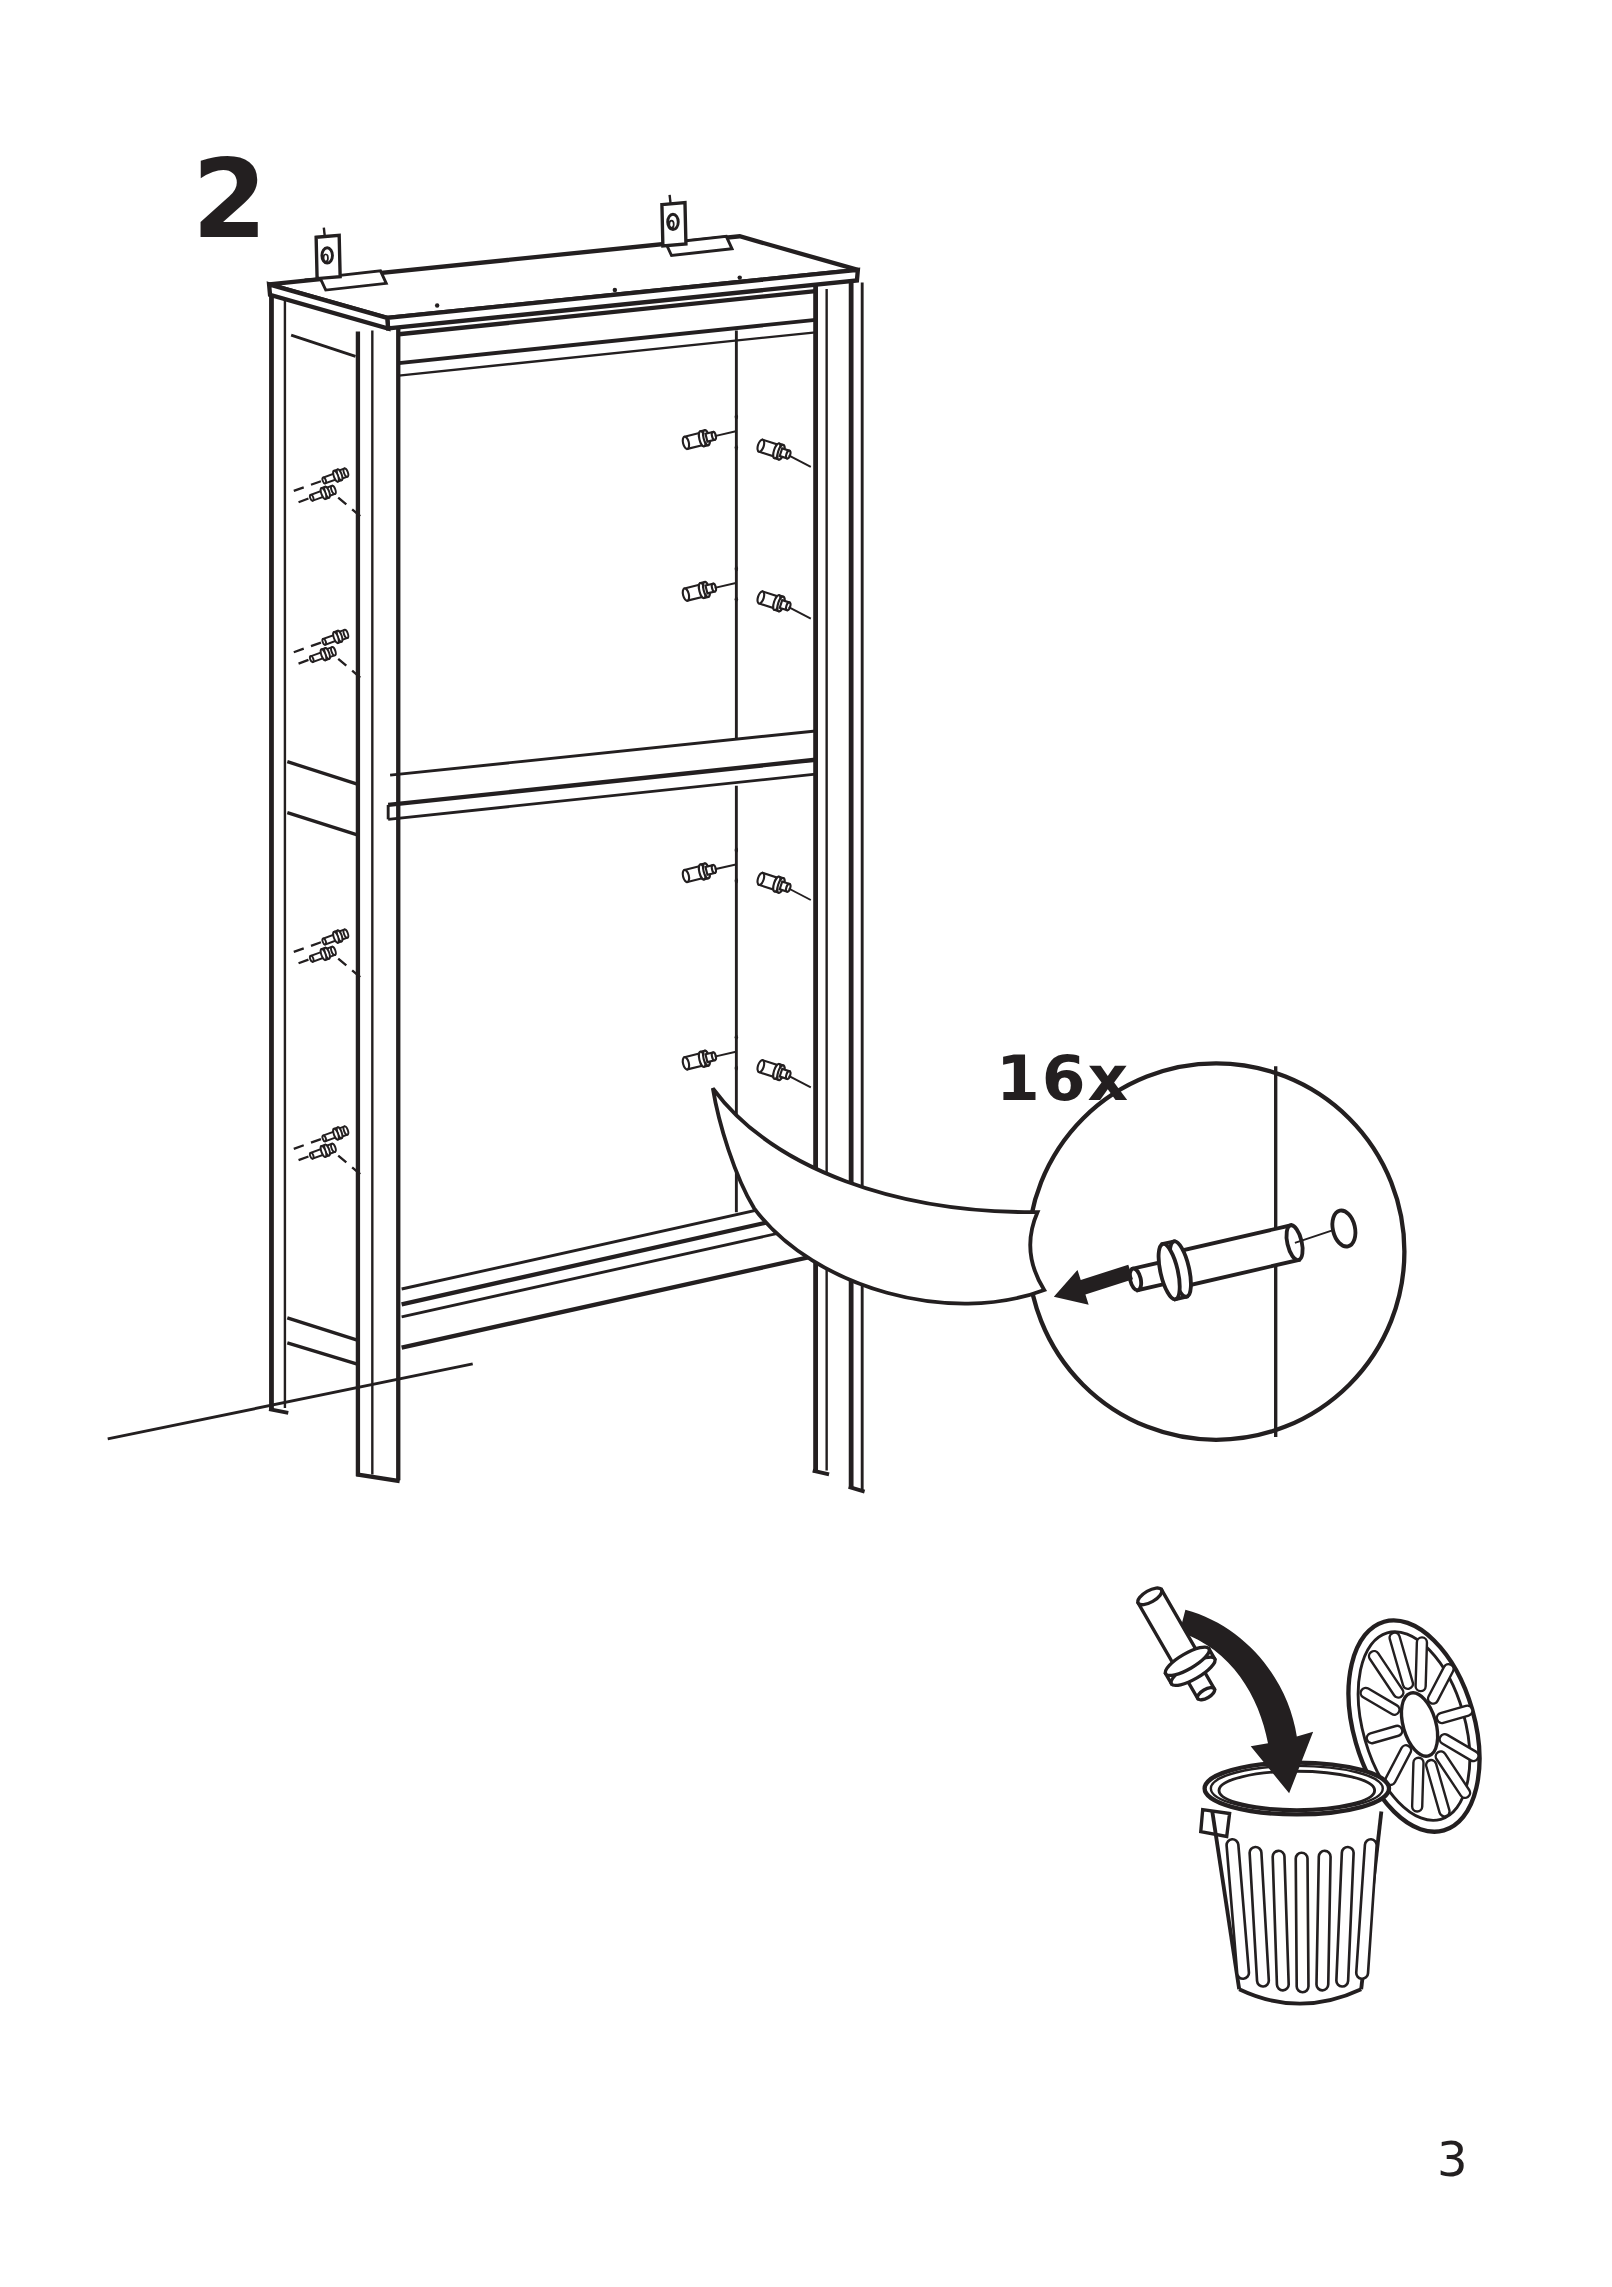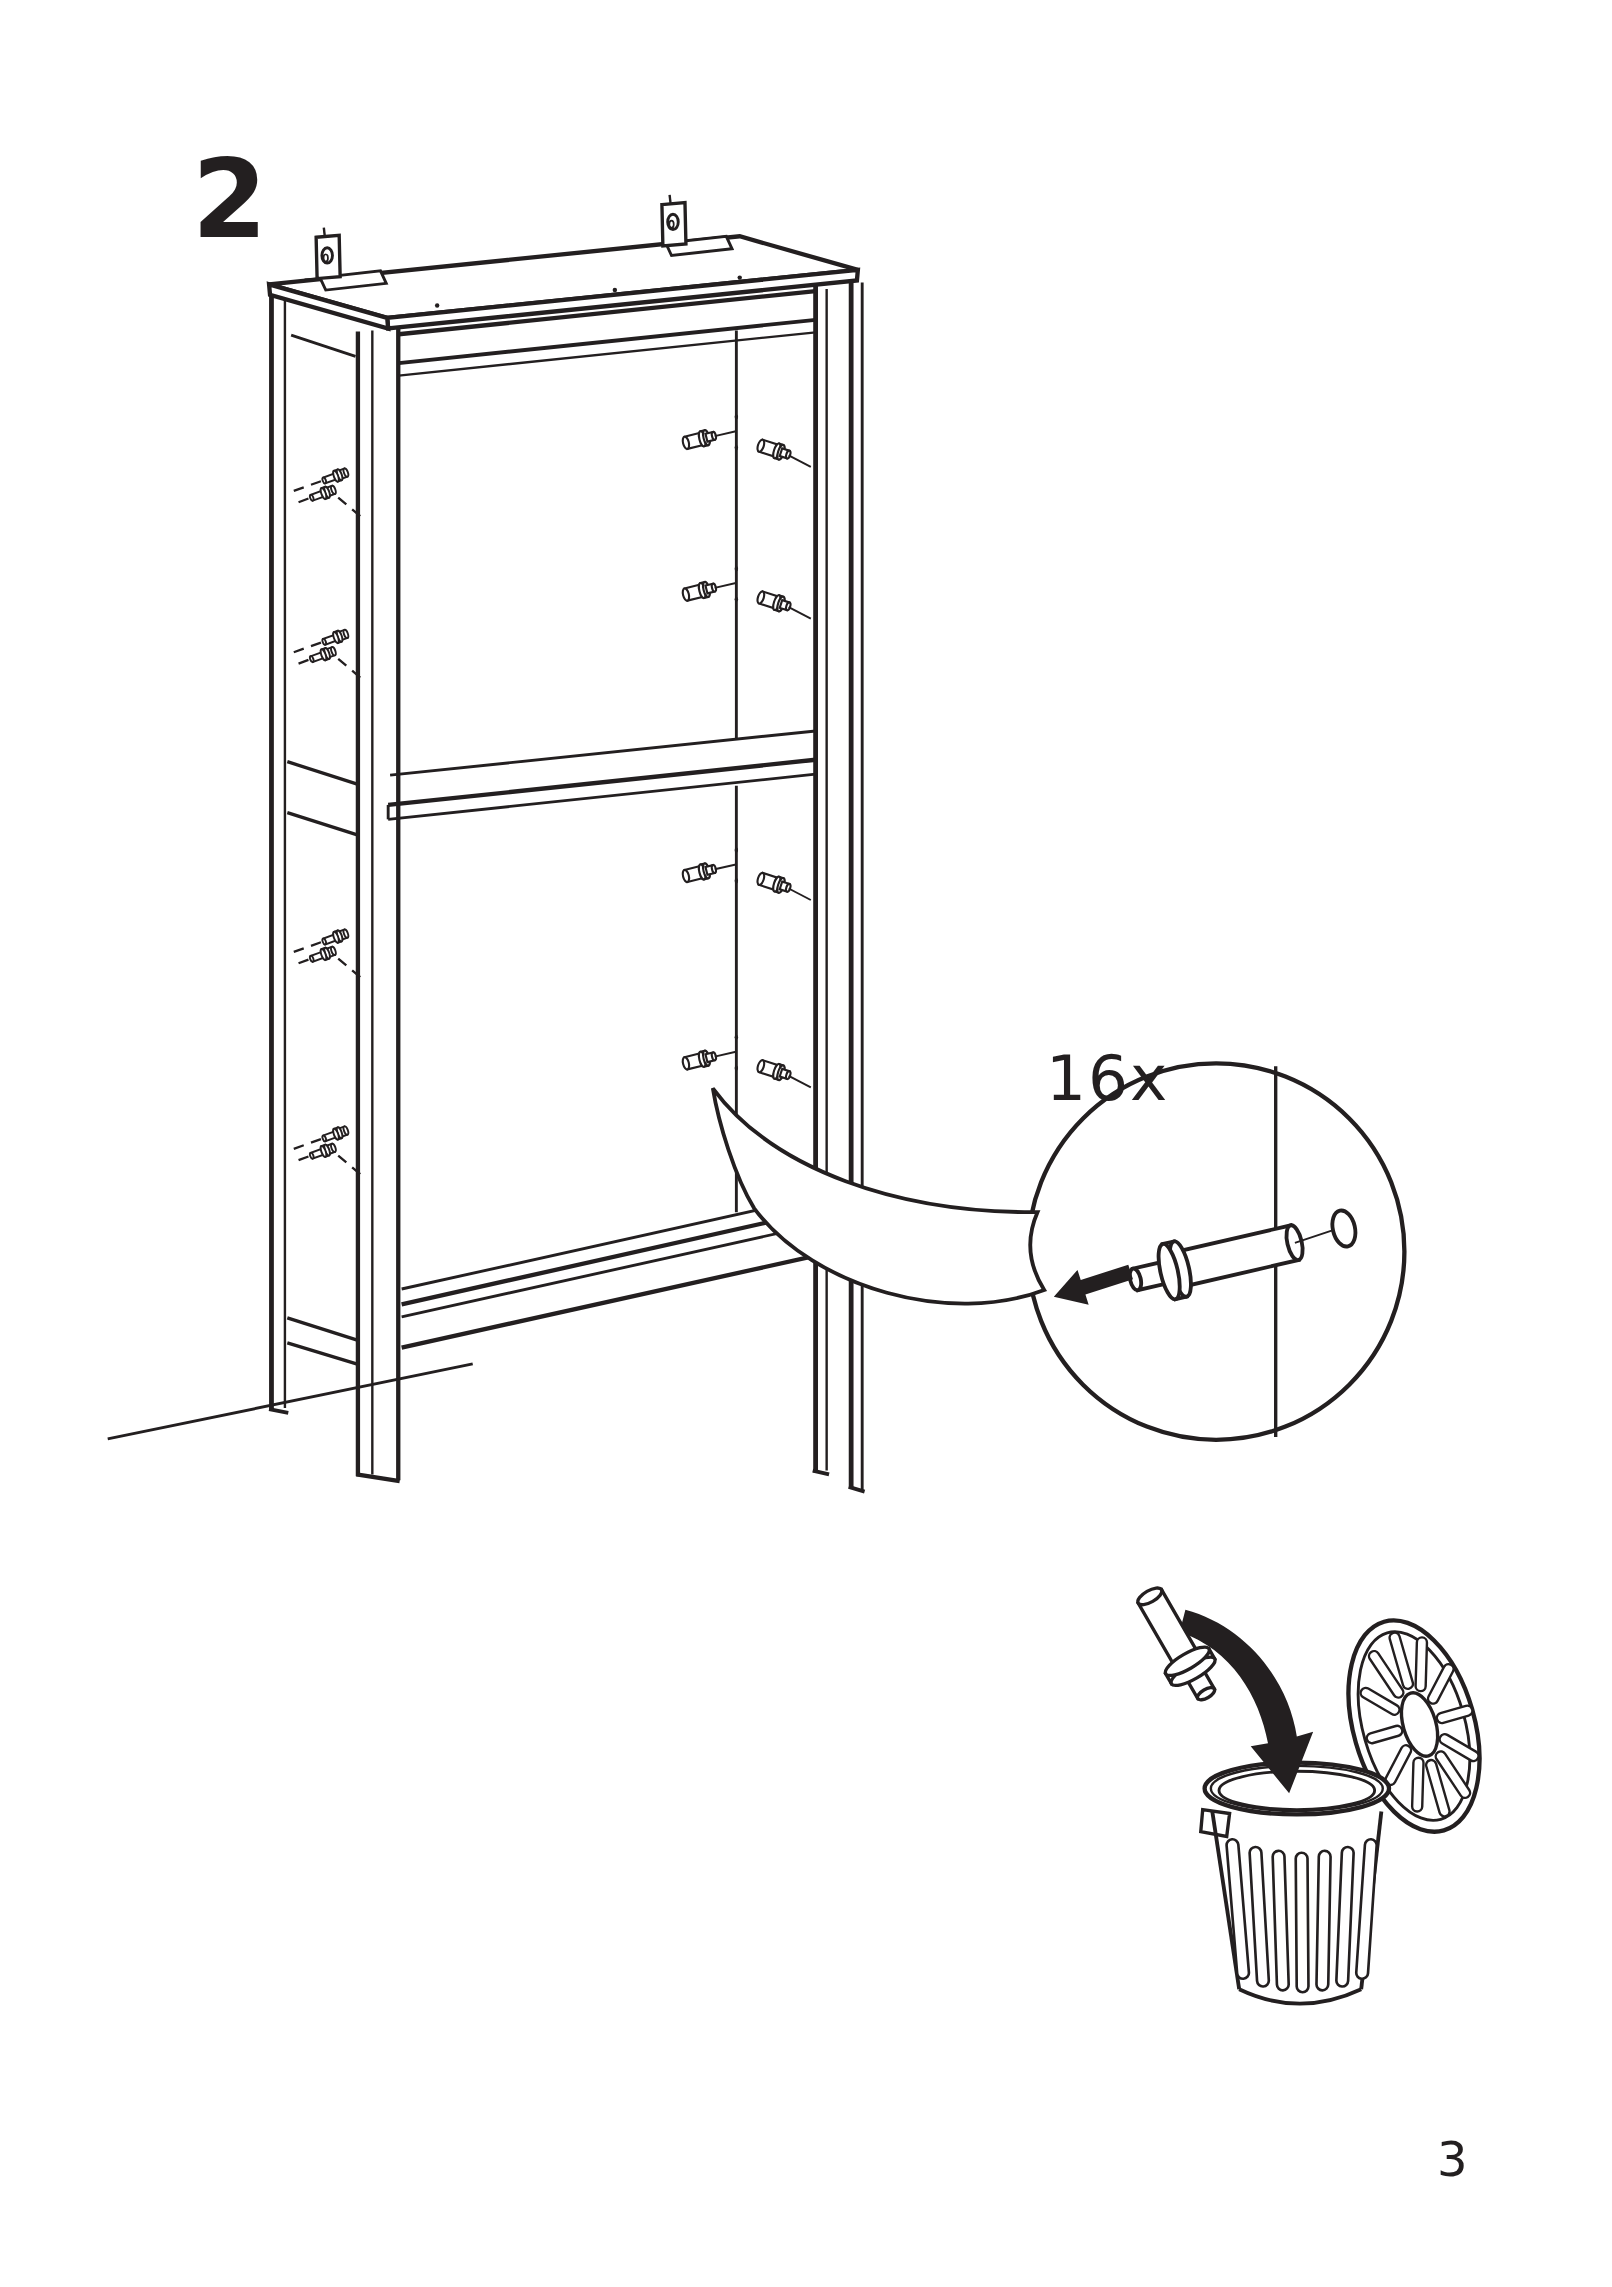--- a/index.html
+++ b/index.html
@@ -11,21 +11,21 @@
   }
   .art { position:absolute; left:0; top:0; width:100%; height:100%; }
   
   .s  { stroke:var(--ink);  fill:none; }
   .sf { stroke:var(--ink);  fill:var(--paper); }
   .f  { fill:var(--ink);    stroke:none; }
   .w  { stroke:var(--paper); fill:none; }
   .dot{ fill:var(--ink); stroke:none; }
   .label { position:absolute; color:var(--ink); line-height:1; white-space:nowrap; }
   .step-number { left:192px; top:146px; font-size:108px; font-weight:bold; }
-  .quantity    { left:1046px; top:1047px; font-size:63px; letter-spacing:1.9px; }
+  .quantity    { left:996px; top:1047px; font-size:63px; letter-spacing:1.9px;font-weight:bold; }
   .page-number { left:1437px; top:2135px; font-size:48px; }
 </style>
 </head>
 <body>
 
 <div class="page">
 
   <svg class="art" viewBox="0 0 1678 2381" xmlns="http://www.w3.org/2000/svg">
 
     <defs>

